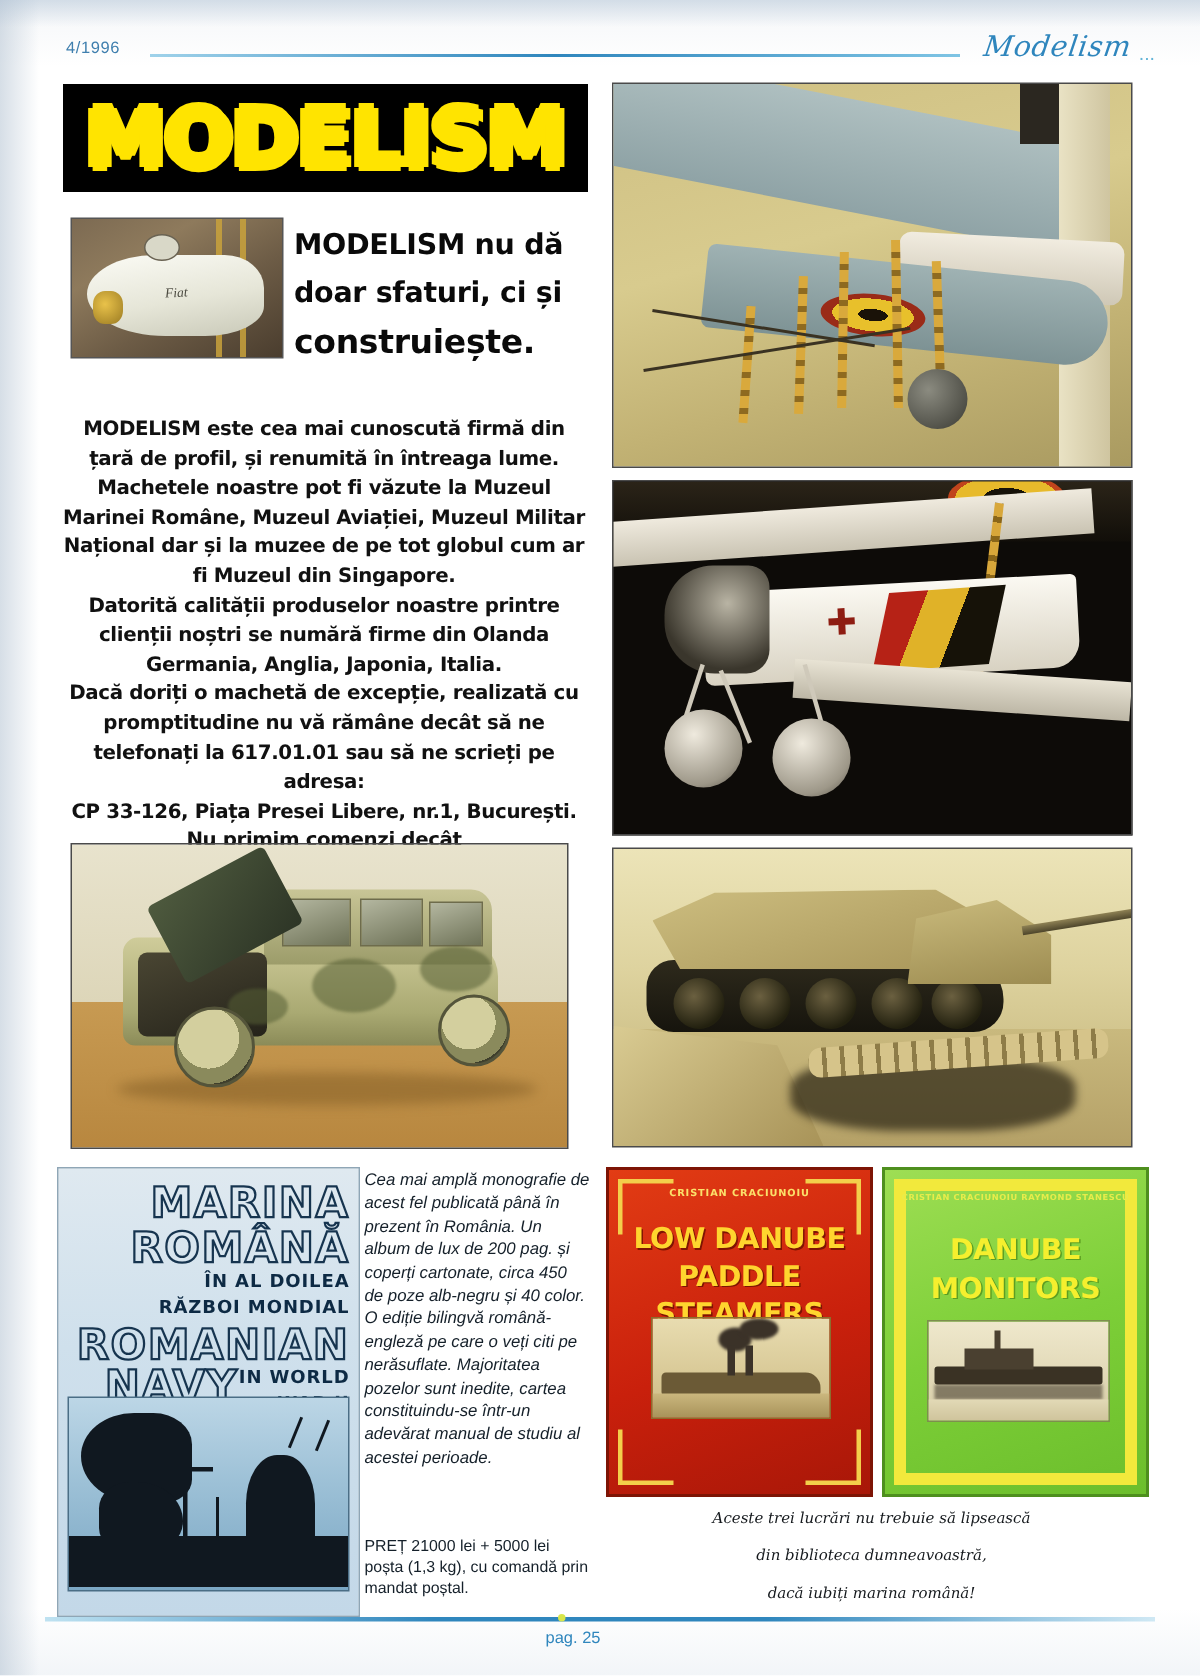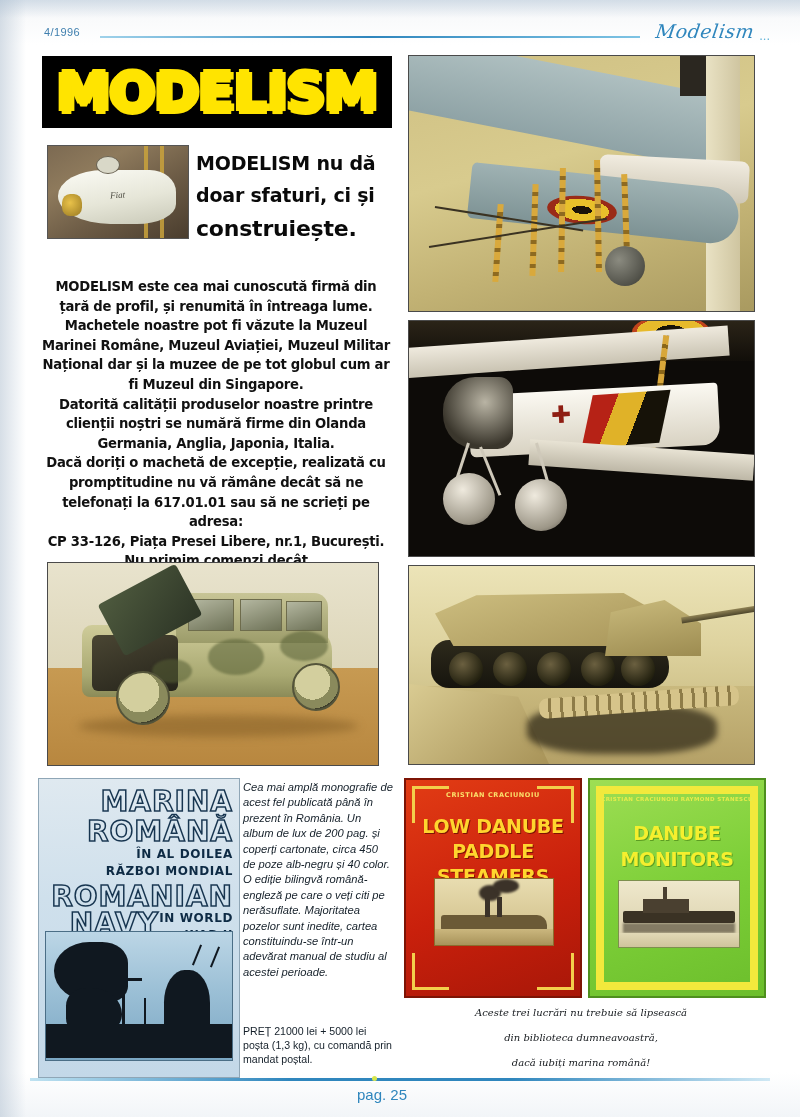--- a/index.html
+++ b/index.html
@@ -231,21 +231,21 @@
   .closing{position:absolute;left:400px;top:1000px;width:362px;text-align:center;
     font-family:"DejaVu Serif",serif;font-style:italic;
     font-size:10px;line-height:25px;color:#14181c;}
 
   
   .foot-rule{position:absolute;left:30px;top:1078px;width:740px;height:3px;
     background:linear-gradient(90deg,#bfe2f1,#2f86bd 35%,#2f86bd 65%,#cfe8f4);}
   .foot-dot{position:absolute;left:372px;top:1076px;width:5px;height:5px;
     background:#d7e64a;border-radius:50%;}
   .pageno{position:absolute;left:0;top:1086px;width:764px;text-align:center;
-    font-size:15px;color:#2f86bd;font-family:"Liberation Sans",sans-serif;}
+    font-size:11px;color:#2f86bd;font-family:"Liberation Sans",sans-serif;}
 </style>
 </head>
 <body>
 
 <div class="page">
 
   <div class="hdr">
     <div class="issue">4/1996</div>
     <div class="hdr-rule"></div>
     <div class="hdr-script">Modelism</div>

